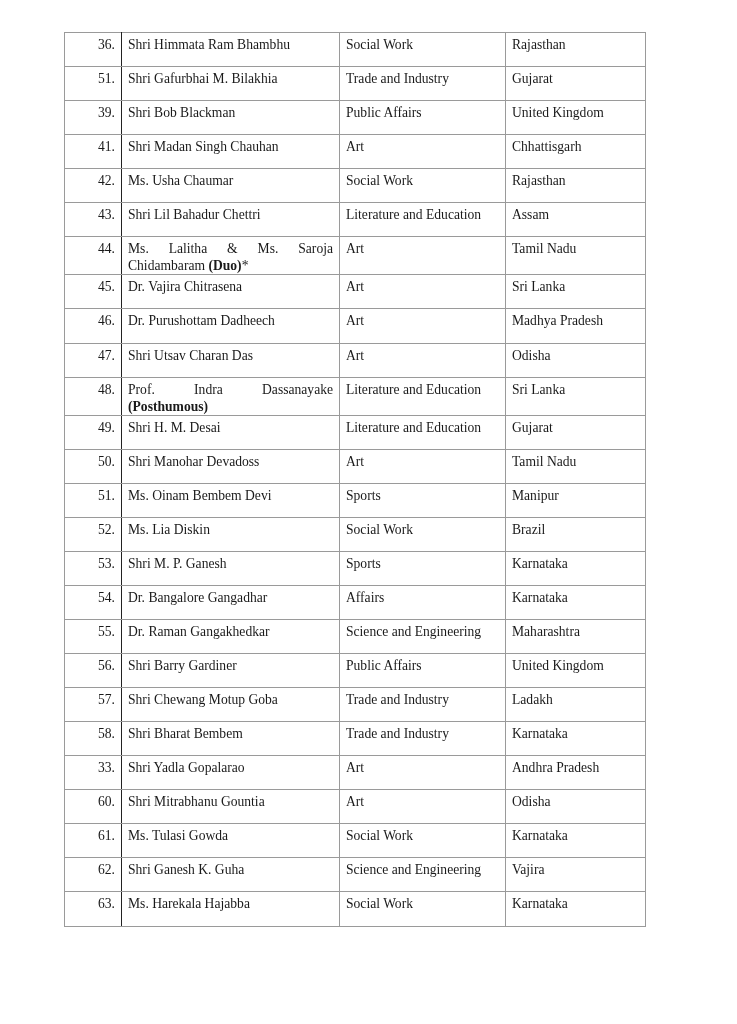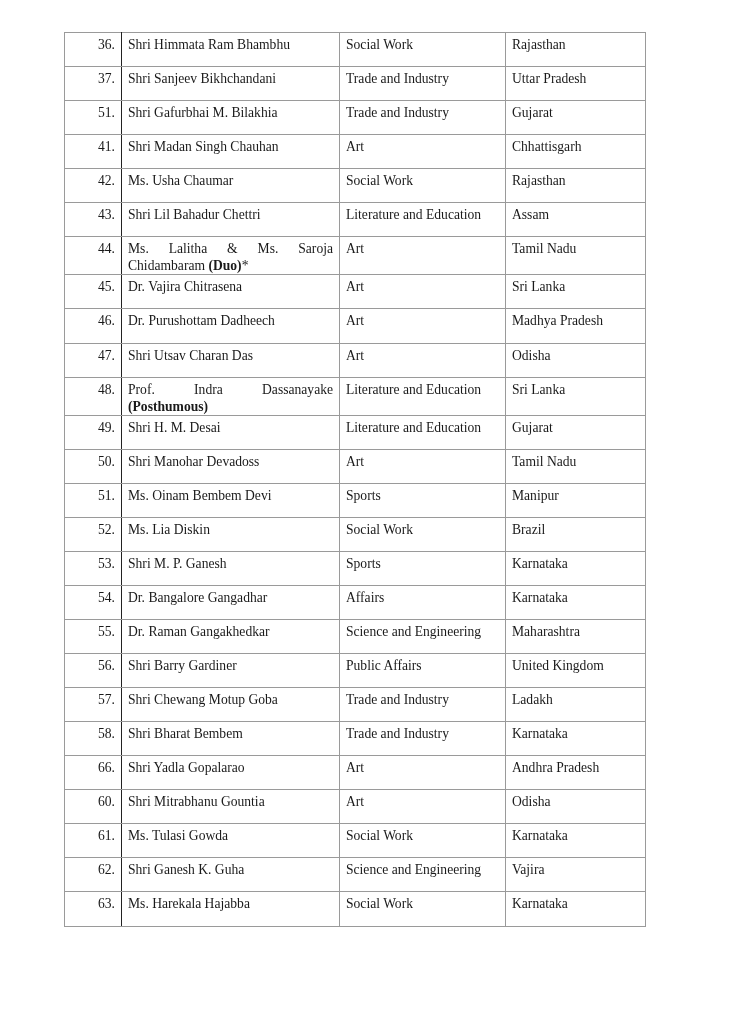--- a/index.html
+++ b/index.html
@@ -25,34 +25,34 @@
       <col class="c4">
     </colgroup>
   <tbody id="tbody">
   <tr>
     <td class="num"><span>36.</span></td>
     <td class="name"><span>Shri Himmata Ram Bhambhu</span><span class="bold"></span><span></span></td>
     <td><span>Social Work</span></td>
     <td><span>Rajasthan</span></td>
   </tr>
 
-  <tr>
-    <td class="num"><span>37.</span></td>
-    <td class="name"><span>Shri Sanjeev Bikhchandani</span><span class="bold"></span><span></span></td>
-    <td><span>Trade and Industry</span></td>
-    <td><span>Uttar Pradesh</span></td>
-  </tr>
 
   <tr>
     <td class="num"><span>51.</span></td>
     <td class="name"><span>Shri Gafurbhai M. Bilakhia</span><span class="bold"></span><span></span></td>
     <td><span>Trade and Industry</span></td>
     <td><span>Gujarat</span></td>
   </tr>
 
+  <tr>
+    <td class="num"><span>39.</span></td>
+    <td class="name"><span>Shri Bob Blackman</span><span class="bold"></span><span></span></td>
+    <td><span>Public Affairs</span></td>
+    <td><span>United Kingdom</span></td>
+  </tr>
 
 
   <tr>
     <td class="num"><span>41.</span></td>
     <td class="name"><span>Shri Madan Singh Chauhan</span><span class="bold"></span><span></span></td>
     <td><span>Art</span></td>
     <td><span>Chhattisgarh</span></td>
   </tr>
 
   <tr>
@@ -168,21 +168,21 @@
   </tr>
 
   <tr>
     <td class="num"><span>58.</span></td>
     <td class="name"><span>Shri Bharat Bembem</span><span class="bold"></span><span></span></td>
     <td><span>Trade and Industry</span></td>
     <td><span>Karnataka</span></td>
   </tr>
 
   <tr>
-    <td class="num"><span>66.</span></td>
+    <td class="num"><span>33.</span></td>
     <td class="name"><span>Shri Yadla Gopalarao</span><span class="bold"></span><span></span></td>
     <td><span>Art</span></td>
     <td><span>Andhra Pradesh</span></td>
   </tr>
 
   <tr>
     <td class="num"><span>60.</span></td>
     <td class="name"><span>Shri Mitrabhanu Gountia</span><span class="bold"></span><span></span></td>
     <td><span>Art</span></td>
     <td><span>Odisha</span></td>

